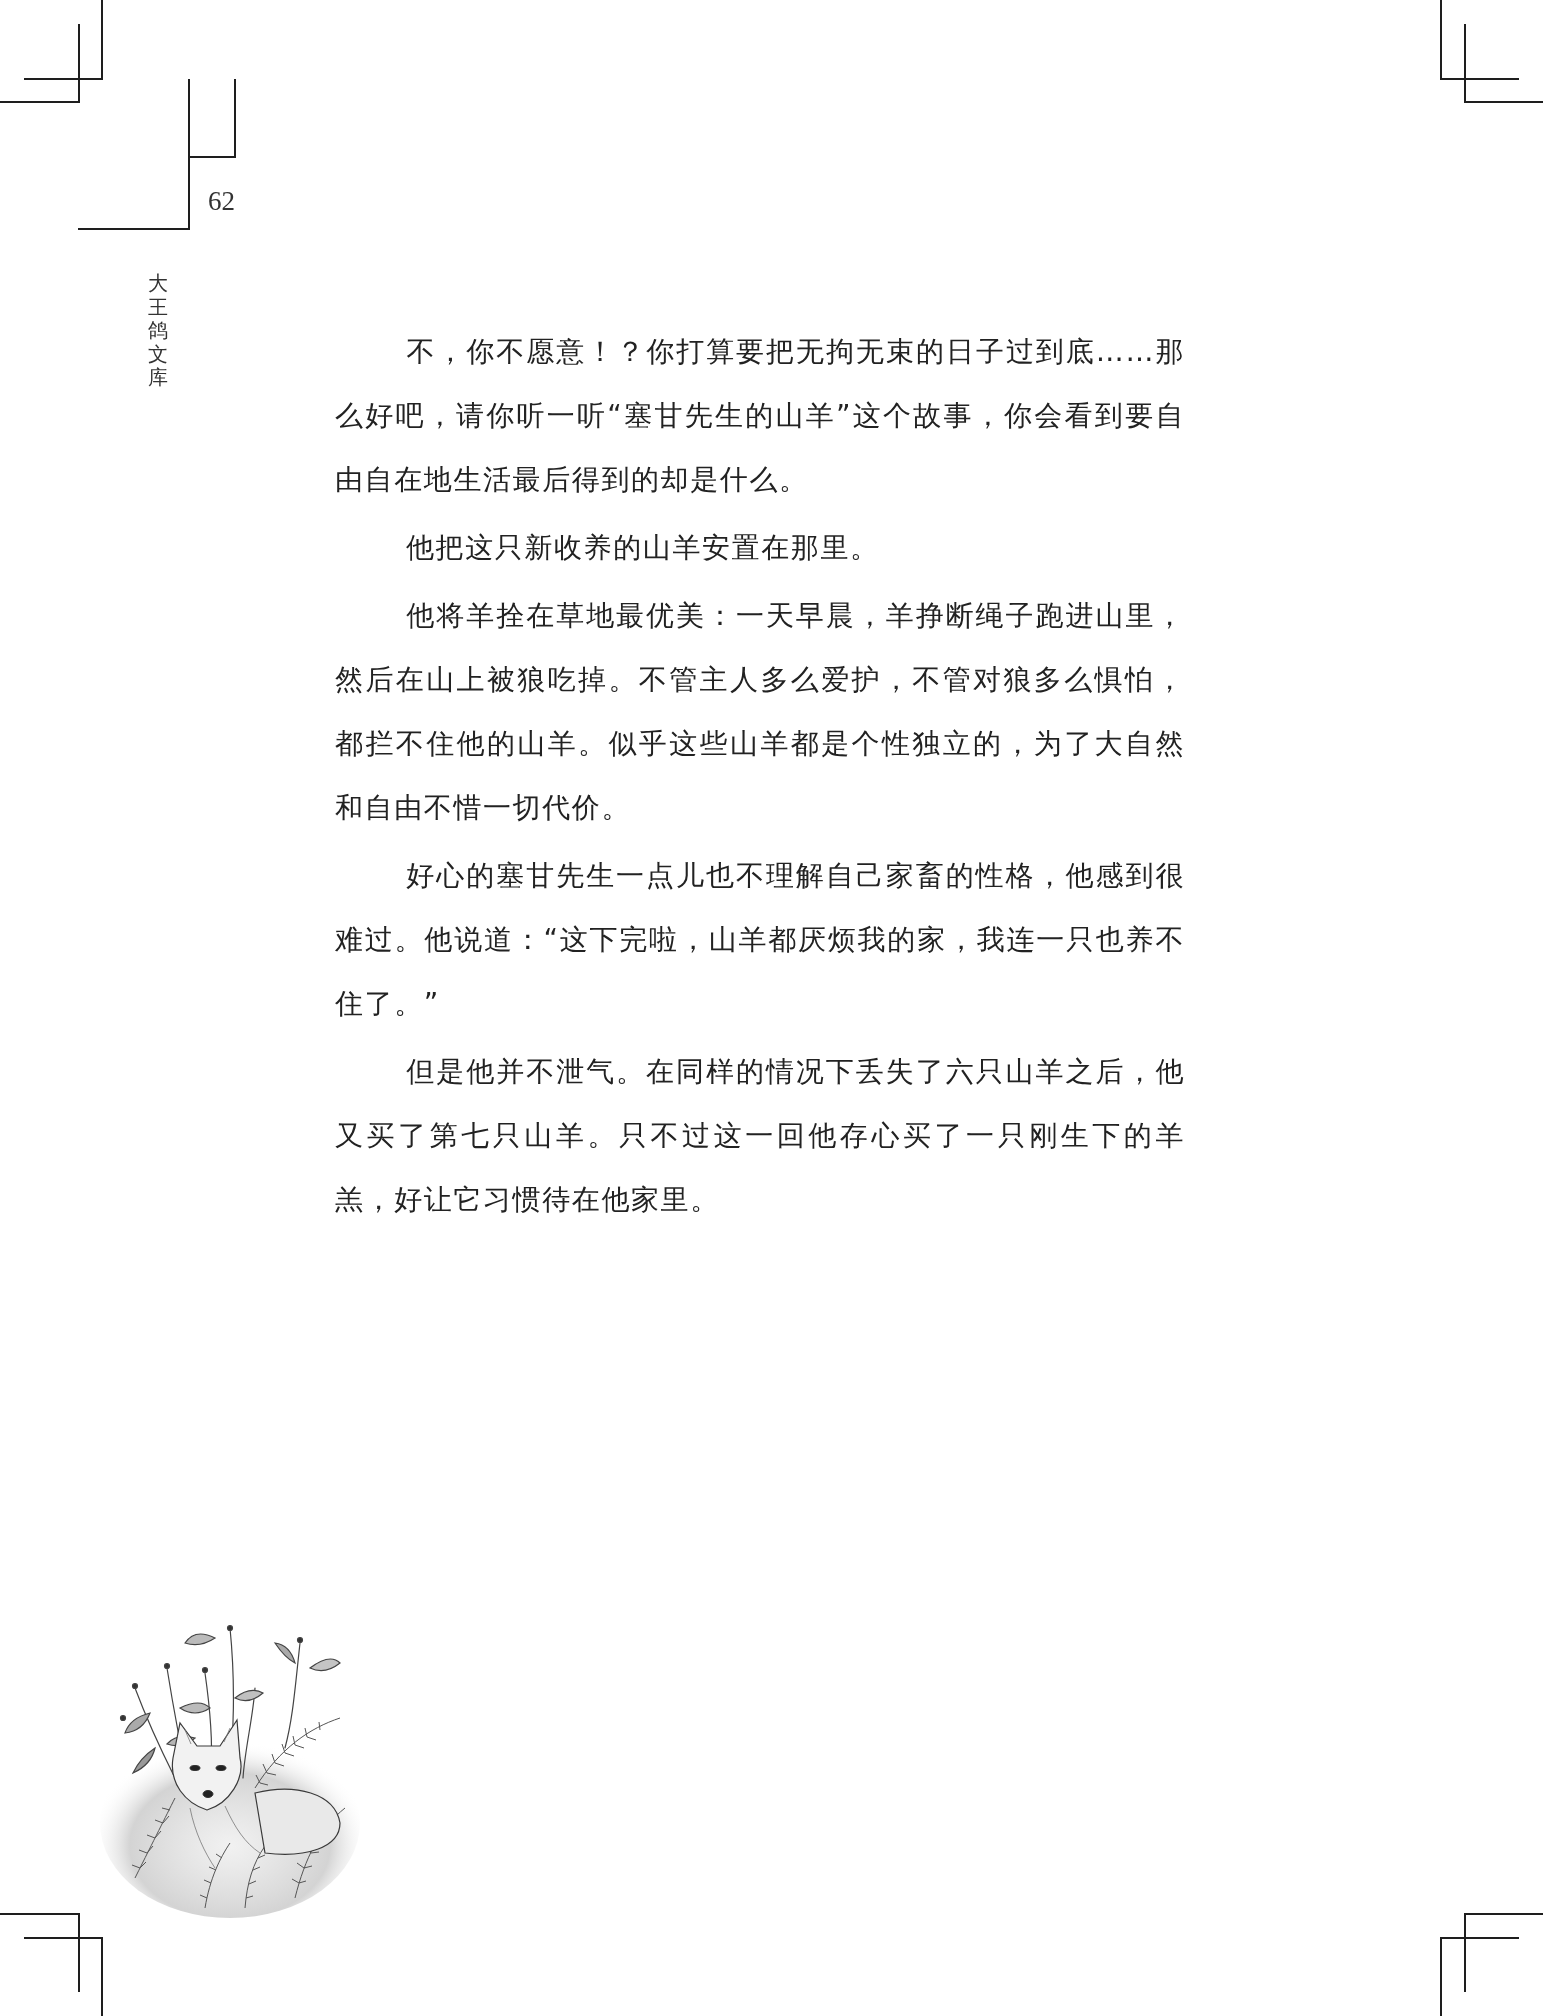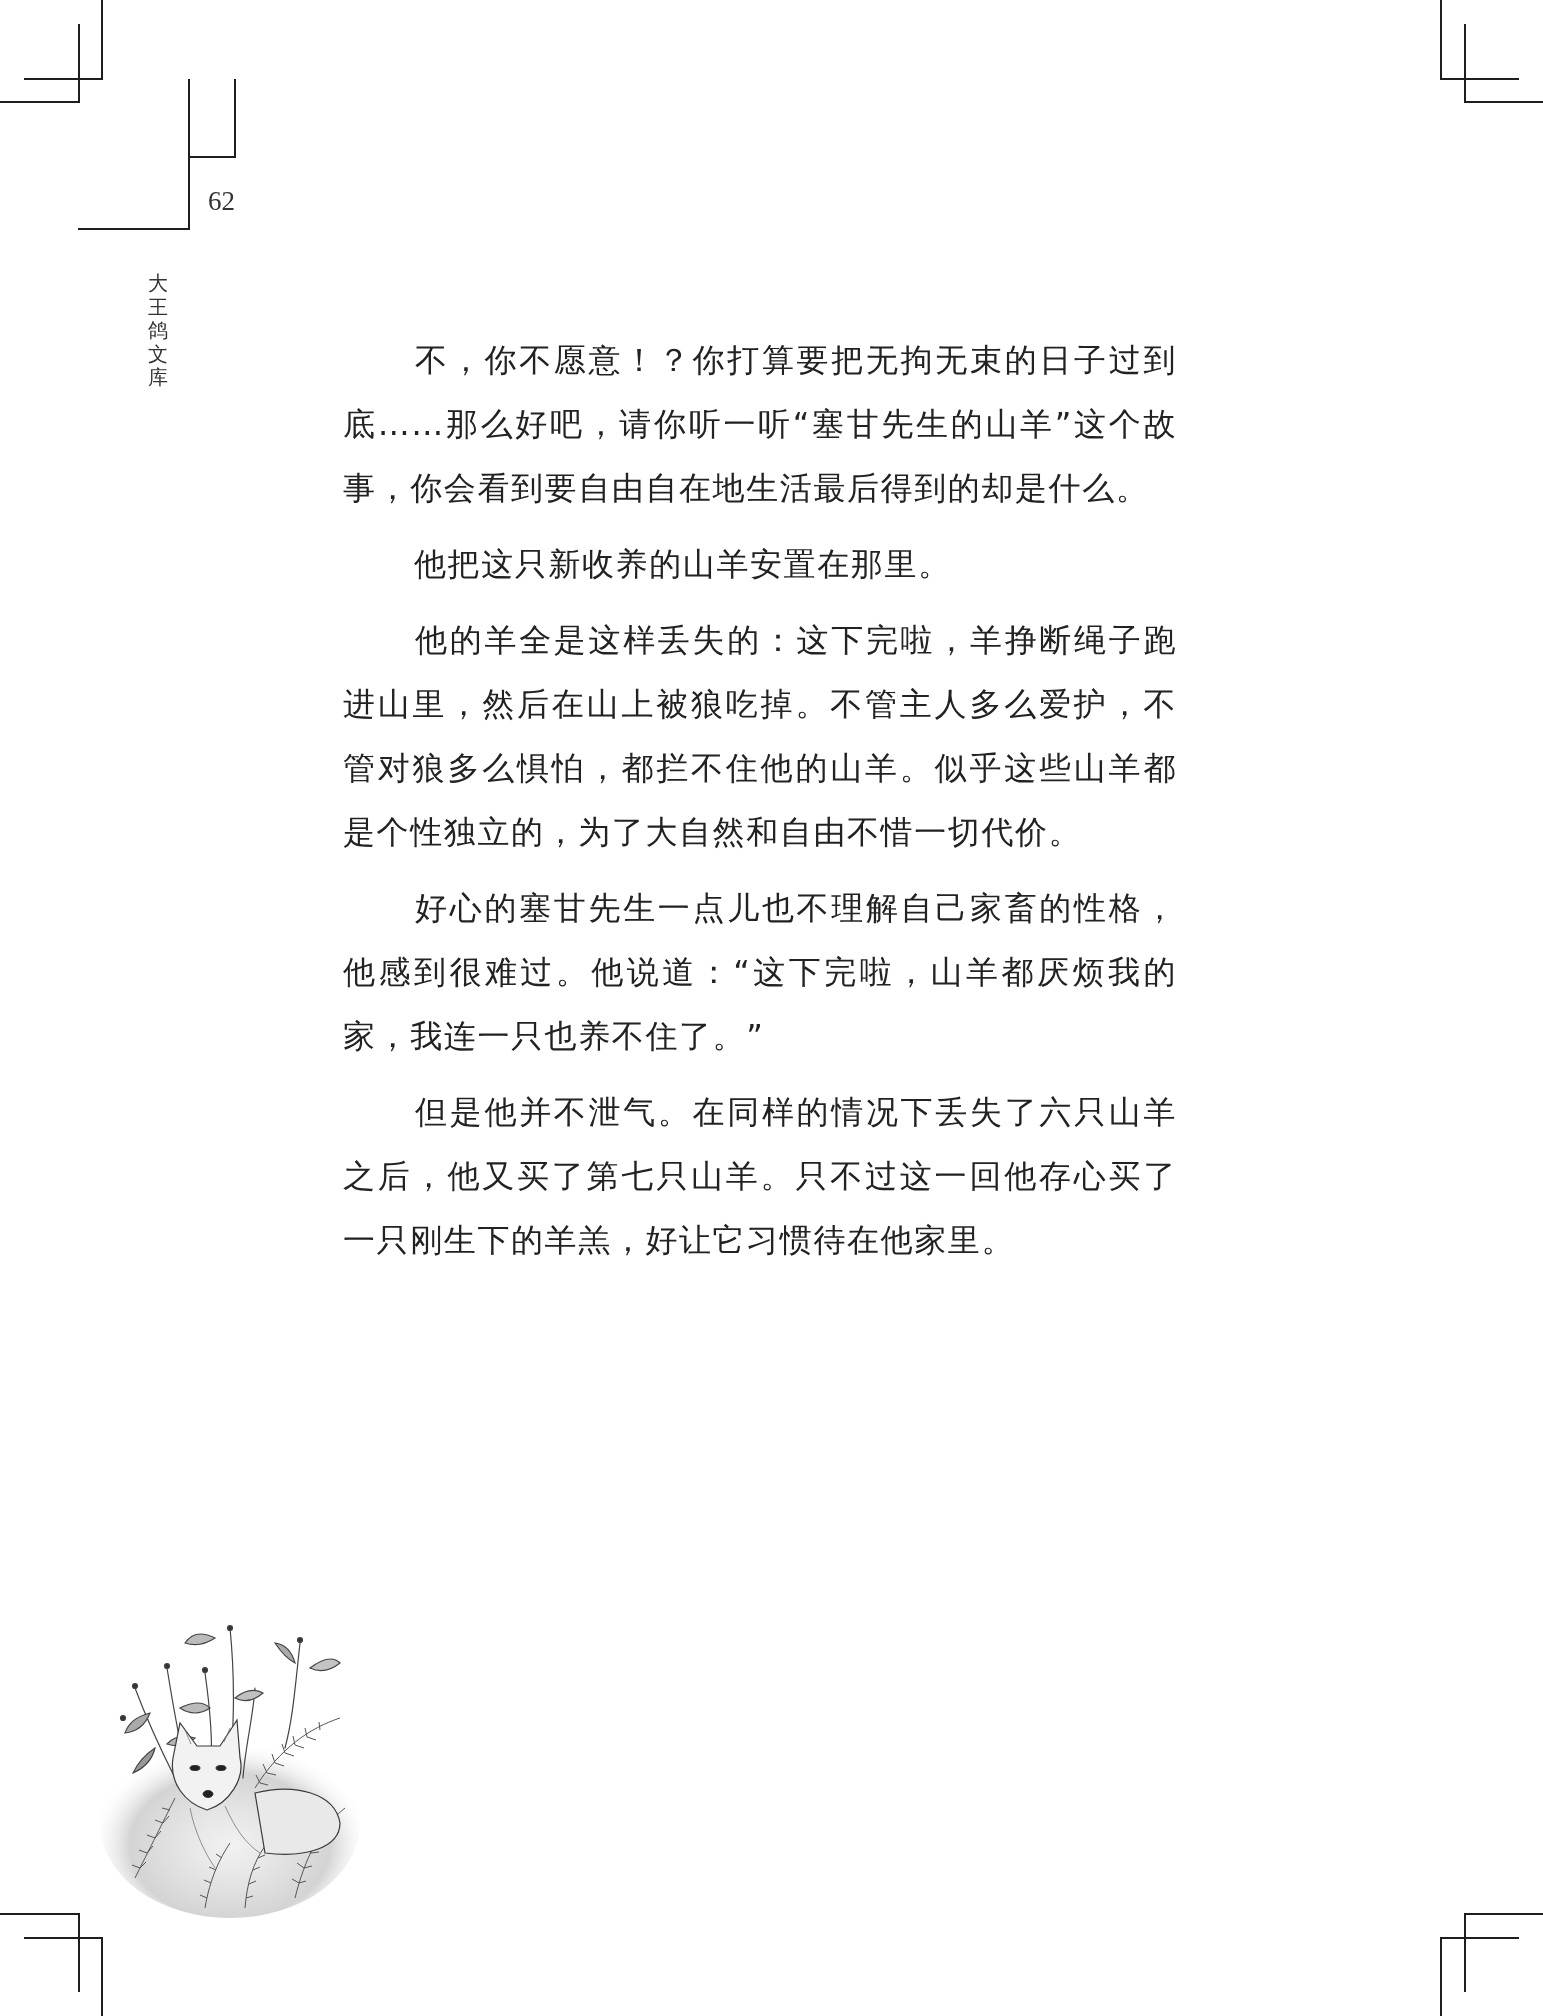--- a/index.html
+++ b/index.html
@@ -7,21 +7,21 @@
          font-family: "DejaVu Sans", "Liberation Sans", sans-serif; color: #222; }
   .mark { position: absolute; background: #1e1e1e; }
   .h { height: 2px; }
   .v { width: 2px; }
   .page-number { position: absolute; left: 208px; top: 186px; font-family: "Liberation Serif", "DejaVu Serif", serif;
                  font-size: 27px; color: #333; letter-spacing: 0px; }
   .series-title { position: absolute; left: 146px; top: 272px; width: 24px; font-size: 20px; line-height: 23.5px;
                   color: #333; text-align: center; }
   .series-title span { display: block; }
   .body-text { position: absolute; left: 331px; top: 316px; width: 858px; }
-  .para { margin: 12px; font-size: 32px; line-height: 64px; text-align: justify; text-align-last: left;
+  .para { margin: 4px; font-size: 28px; line-height: 64px; text-align: justify; text-align-last: left;
           letter-spacing: 1.6px; color: #222; }
   .para .indent { display: inline-block; width: 71px; }
   .illustration { position: absolute; left: 95px; top: 1618px; width: 270px; height: 300px; }
 </style>
 </head>
 <body>
 
 <div class="mark v" style="left:101px;top:0;height:79px;"></div>
 <div class="mark h" style="left:24px;top:78px;width:79px;"></div>
 <div class="mark v" style="left:78px;top:24px;height:79px;"></div>
@@ -53,21 +53,21 @@
   <span>大</span>
   <span>王</span>
   <span>鸽</span>
   <span>文</span>
   <span>库</span>
 </div>
 
 <div class="body-text">
   <p class="para"><span class="indent"></span><span>不，你不愿意！？你打算要把无拘无束的日子过到底……那么好吧，请你听一听“塞甘先生的山羊”这个故事，你会看到要自由自在地生活最后得到的却是什么。</span></p>
   <p class="para"><span class="indent"></span><span>他把这只新收养的山羊安置在那里。</span></p>
-  <p class="para"><span class="indent"></span><span>他的羊全是这样丢失的：这下完啦，羊挣断绳子跑进山里，然后在山上被狼吃掉。不管主人多么爱护，不管对狼多么惧怕，都拦不住他的山羊。似乎这些山羊都是个性独立的，为了大自然和自由不惜一切代价。</span></p>
+  <p class="para"><span class="indent"></span><span>他将羊拴在草地最优美：一天早晨，羊挣断绳子跑进山里，然后在山上被狼吃掉。不管主人多么爱护，不管对狼多么惧怕，都拦不住他的山羊。似乎这些山羊都是个性独立的，为了大自然和自由不惜一切代价。</span></p>
   <p class="para"><span class="indent"></span><span>好心的塞甘先生一点儿也不理解自己家畜的性格，他感到很难过。他说道：“这下完啦，山羊都厌烦我的家，我连一只也养不住了。”</span></p>
   <p class="para"><span class="indent"></span><span>但是他并不泄气。在同样的情况下丢失了六只山羊之后，他又买了第七只山羊。只不过这一回他存心买了一只刚生下的羊羔，好让它习惯待在他家里。</span></p>
 </div>
 
 <svg class="illustration" viewBox="0 0 270 300" xmlns="http://www.w3.org/2000/svg">
   <defs>
     <radialGradient id="shade" cx="50%" cy="62%" r="55%">
       <stop offset="0%" stop-color="#d8d8d8" stop-opacity="0.35"></stop>
       <stop offset="70%" stop-color="#a8a8a8" stop-opacity="0.5"></stop>
       <stop offset="100%" stop-color="#ffffff" stop-opacity="0"></stop>

